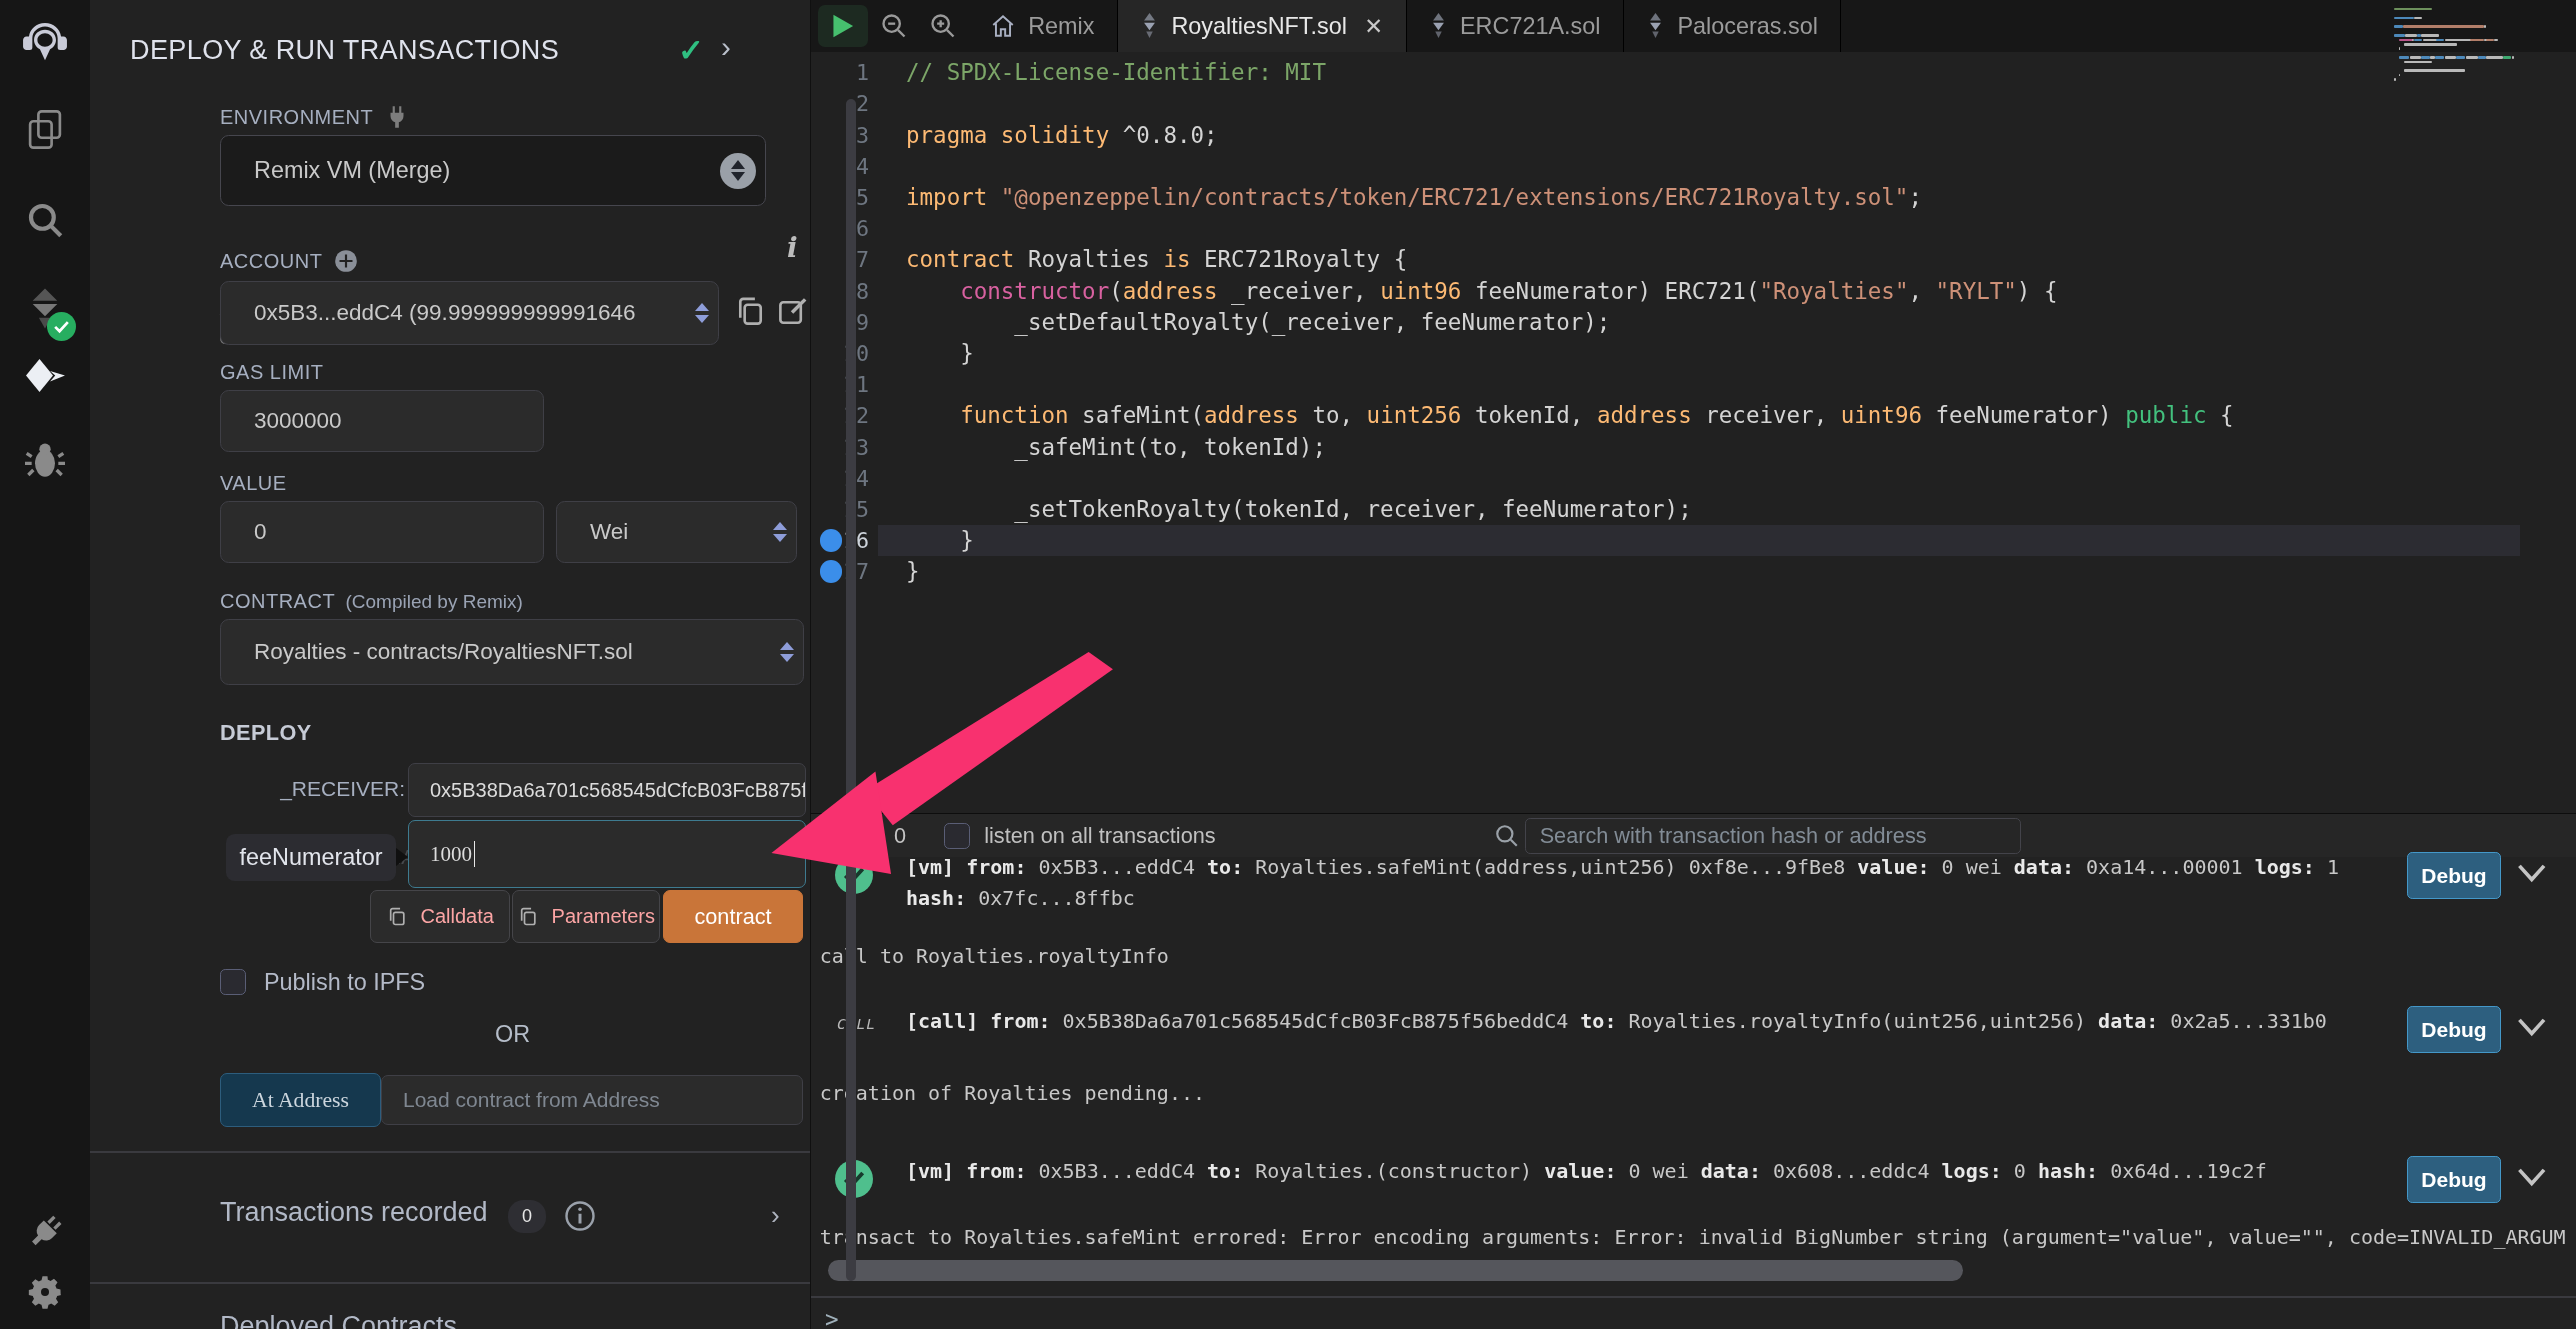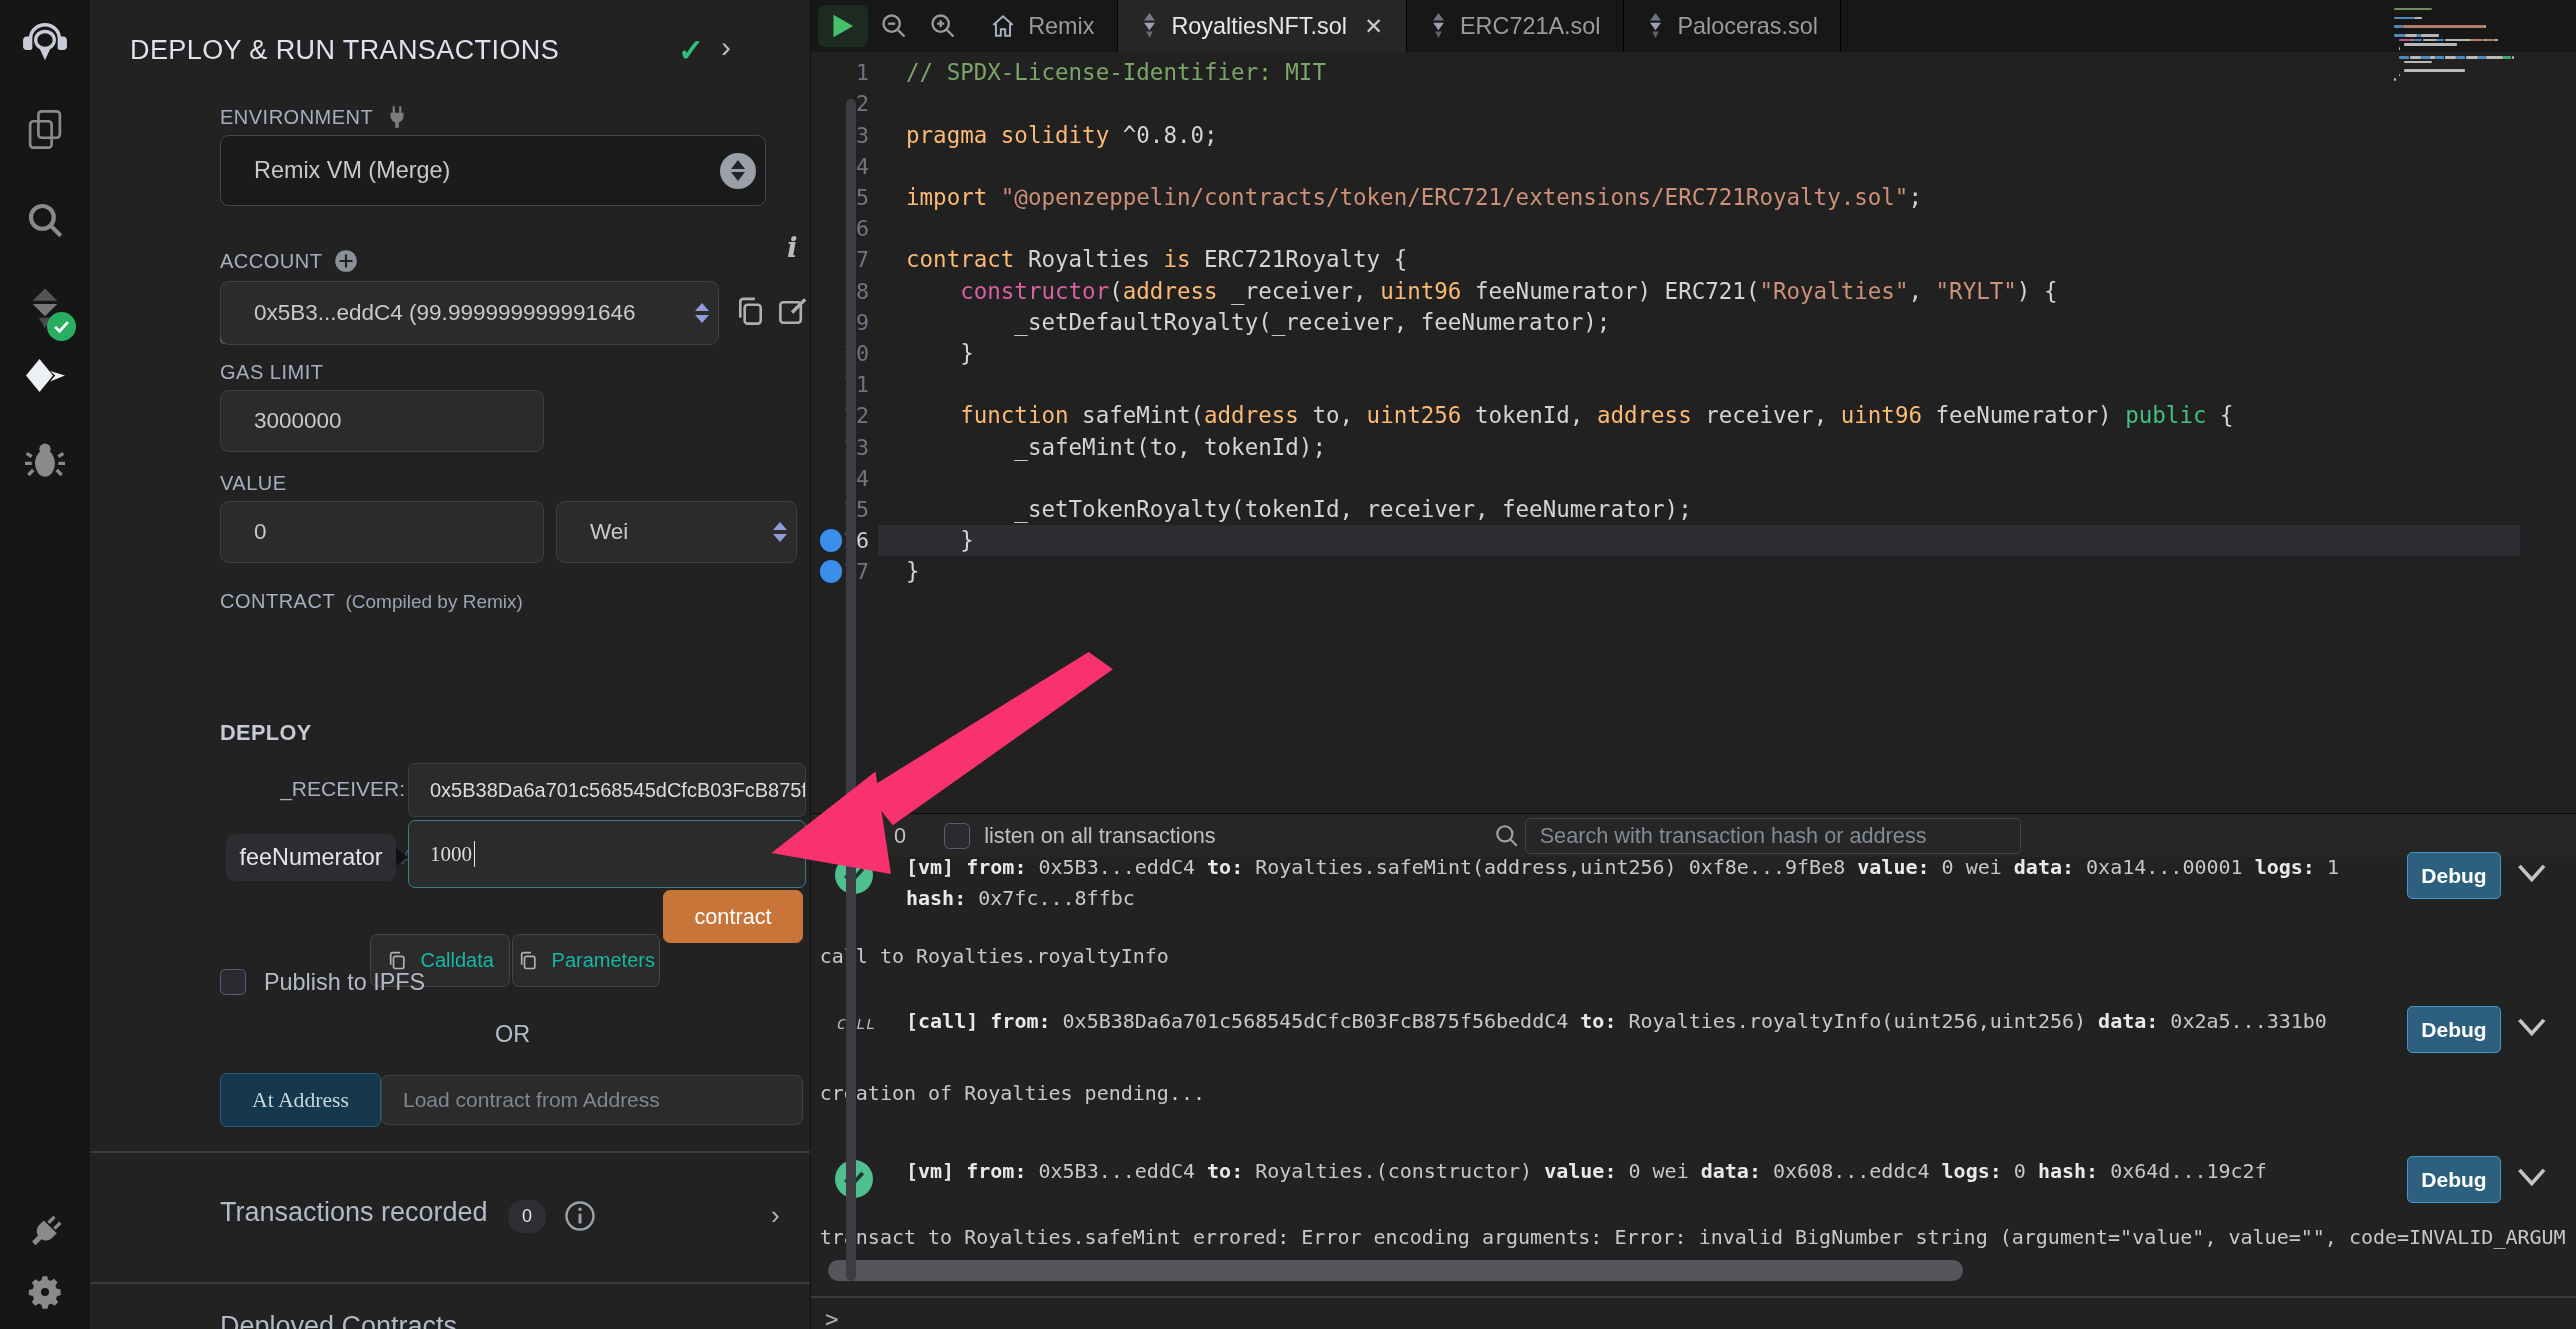--- a/index.html
+++ b/index.html
@@ -39,21 +39,21 @@
   .deploy-title { position:absolute; left:130px; top:704px; font-size:21.7px; font-weight:bold; color:#c6cbd6; letter-spacing:0.4px; }
   .deploy-collapse { position:absolute; left:681px; top:747px; color:#aeb4bf; }
   .form-label { position:absolute; font-size:21px; color:#a6afc0; text-align:right; }
   .mini-input { position:absolute; background:#2b2b2b; border:0.9px solid #3f3f46; border-radius:7px; color:#dcdcdc; font-size:21px; display:flex; align-items:center; padding:0 21px; white-space:nowrap; overflow:hidden; }
   .mini-input.focused { border:1.7px solid #3e7b90;font-family:Liberation Serif, serif; }
   .caret-bar { display:inline-block; width:1.7px; height:26px; background:#e8e8e8; margin-left:1.7px; }
   .tooltip-box { position:absolute; background:#2c2c31; border-radius:8.7px; color:#e2e5ec; font-size:23.4px; display:flex; align-items:center; justify-content:center; z-index:3; }
   .tooltip-caret { position:absolute; width:0; height:0; border-top:9.5px solid transparent; border-bottom:9.5px solid transparent; border-left:12px solid #101010; z-index:3; }
   .ghost-label { position:absolute; color:rgba(166,175,192,.28); font-size:20px; }
   .btn { position:absolute; display:flex; align-items:center; justify-content:center; gap:12px; border-radius:7px; font-size:20px; cursor:pointer; }
-  .btn-dark { background:#2b2b2b; border:0.9px solid #454549; color:#14b8a6;margin-top:44px; }
+  .btn-dark { background:#2b2b2b; border:0.9px solid #454549; color:#fca5a5; }
   .btn-transact { background:#c97539; border:0.9px solid #c97539; color:#ffffff; }
   .btn-ataddress { background:#15384e; border:0.9px solid #2d5d7d; color:#ccd6de; font-size:21.7px; }
   .checkbox { position:absolute; width:26px; height:26px; border-radius:5.2px; background:#2a2a30; border:1.7px solid #5a5e76; cursor:pointer; }
   .publish-label { position:absolute; font-size:23.4px; color:#b4bac8; }
   .or-label { position:absolute; font-size:23.4px; color:#b5bdc9; }
   .divider { position:absolute; left:90px; width:720px; height:1.7px; background:#3a3a3f; }
   .section-title { position:absolute; left:130px; font-size:27px; color:#b2b9c7; }
   .count-pill { position:absolute; background:#2e2e33; border-radius:15.6px; color:#e8e8e8; font-size:18px; display:flex; align-items:center; justify-content:center; }
   .chev-right { position:absolute; color:#aeb4bf; font-size:26px; }
   .panel-scrollbar { position:absolute; left:756px; top:83px; width:10.4px; height:1182px; background:#3c3c42; border-radius:5.2px; }
@@ -226,20 +226,27 @@
       <span class="arrows updown">
           <i class="up"></i>
           <i class="dn"></i>
         </span>
     </div>
 
     <div class="plabel" style="left:130px; top:574px;">
       <span>CONTRACT</span>
       <span class="psub">(Compiled by Remix)</span>
     </div>
+    <div class="select-box" style="left:130px; top:603px; width:584px; height:66px; font-size:22.5px;">
+      <span>Royalties - contracts/RoyaltiesNFT.sol</span>
+      <span class="arrows updown">
+          <i class="up"></i>
+          <i class="dn"></i>
+        </span>
+    </div>
 
     <div class="deploy-title">DEPLOY</div>
     <svg class="deploy-collapse" width="29.5" height="21" viewBox="0 0 24 16" fill="none" stroke="#aeb4bf" stroke-width="3">
         <path d="M2 14 L12 4 L22 14"></path>
       </svg>
 
     <div class="form-label" style="left:133px; top:761px; width:182px;">_RECEIVER:</div>
     <div class="mini-input" style="left:318px; top:747px; width:398px; height:54px; font-size:20px;">
         <span>0x5B38Da6a701c568545dCfcB03FcB875f5</span>
       </div>

